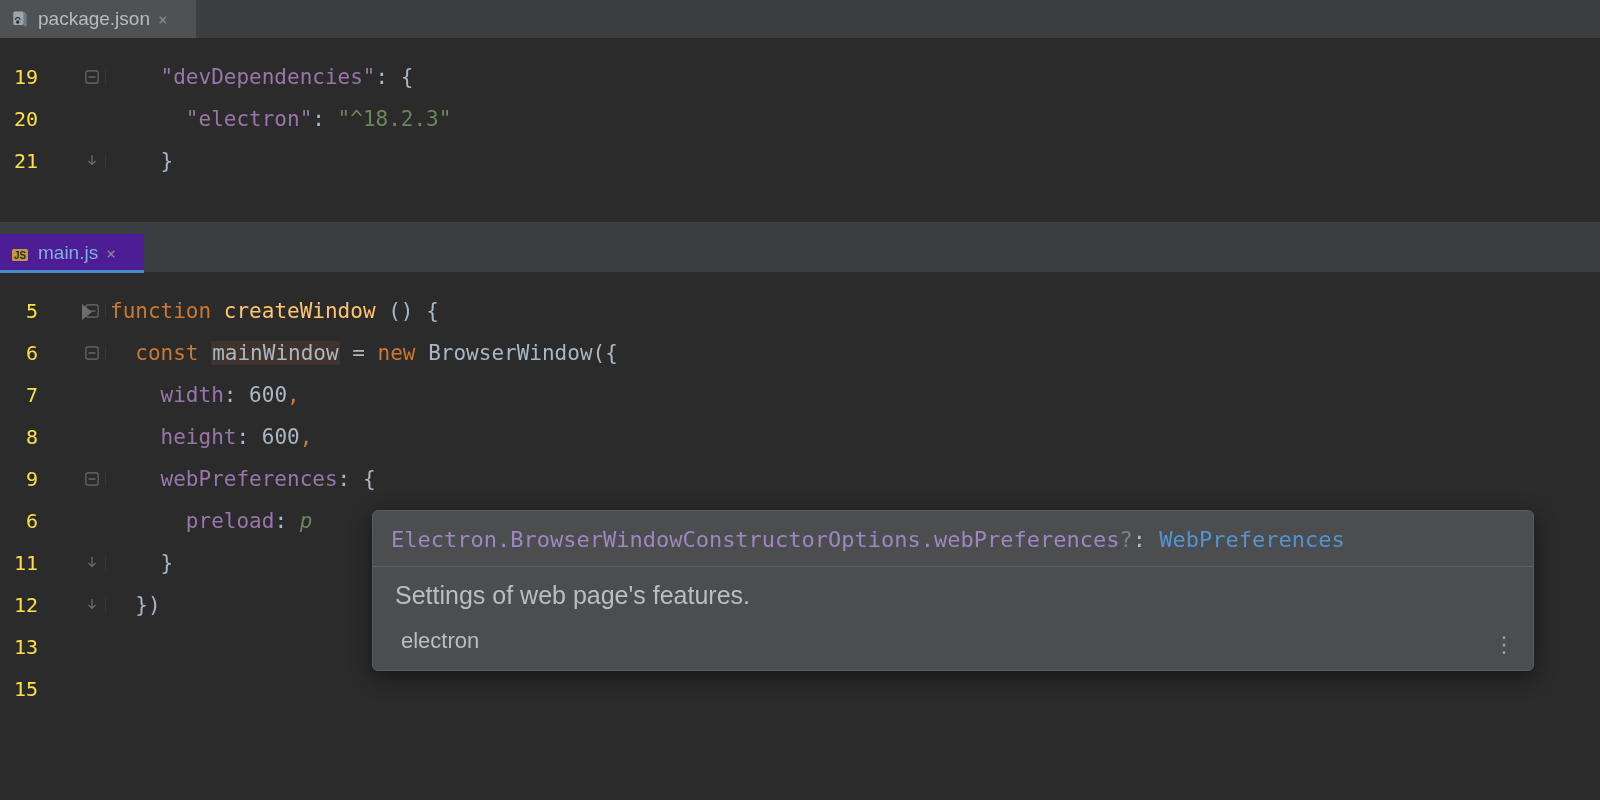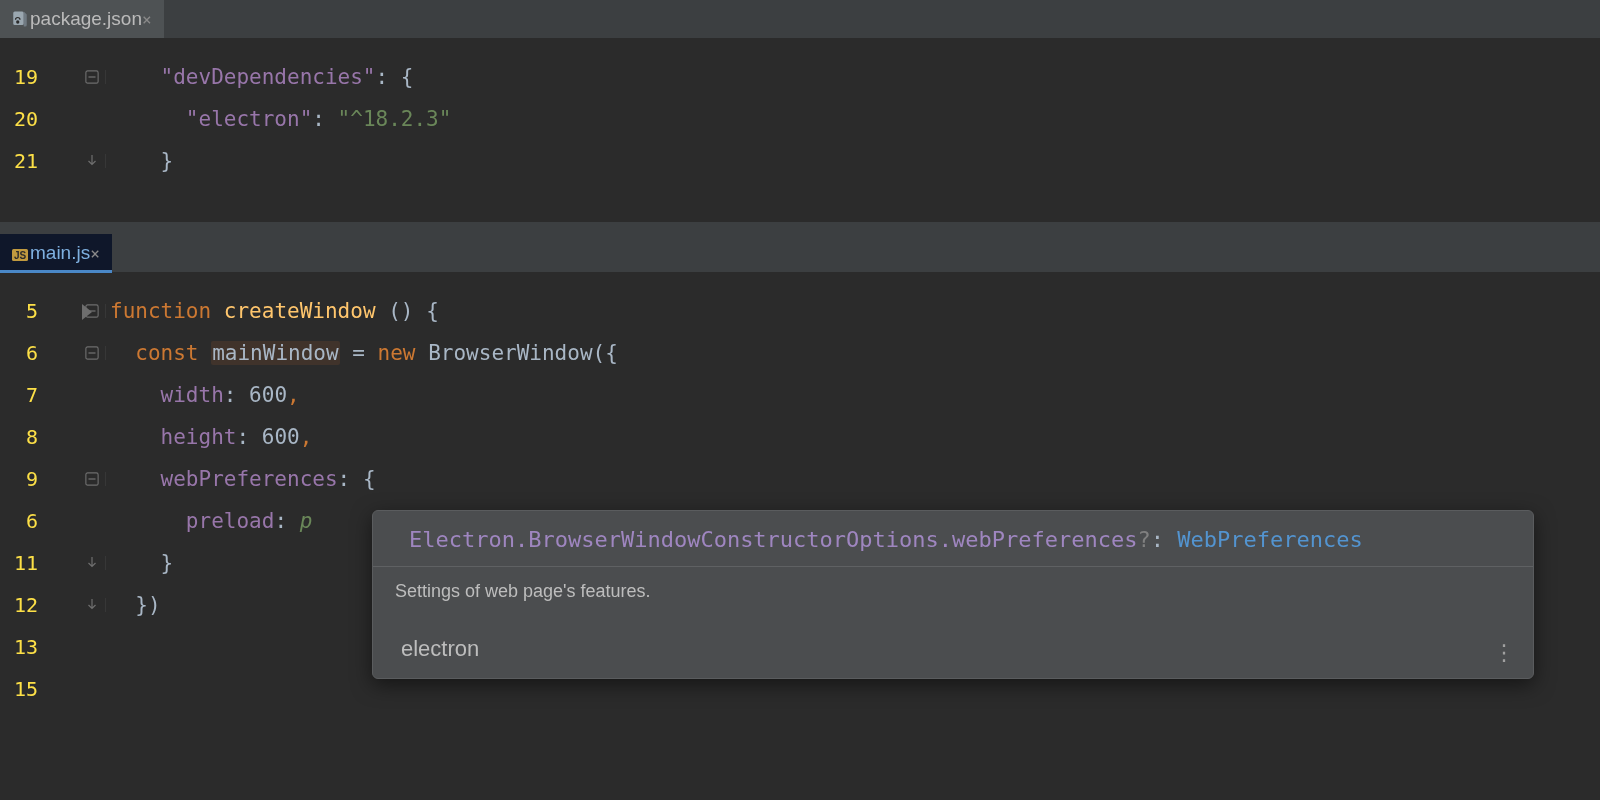--- a/index.html
+++ b/index.html
@@ -14,27 +14,27 @@
   }
   .tab-bar {
     background: #3c3f41;
     height: 38px;
     display: flex;
     align-items: stretch;
   }
   .tab {
     display: flex;
     align-items: center;
-    padding: 0 12px 0 10px;
-    gap: 0;
+    padding: 0 28px 0 10px;
+    gap: 8px;
     background: #4e5254;
     position: relative;
     justify-content: space-between;
   }
-  .tab.active { background: #0f172a; }
+  .tab.active { background: #4c1d95; }
   .tab.active::after {
     content: '';
     position: absolute;
     bottom: -1px;
     left: 0; right: 0;
     height: 3px;
     background: #4a88c7;
   }
   .tab .filename { color: #bbbbbb; font-size: 19px; font-family: 'Segoe UI', sans-serif; }
   .tab.active .filename { color: #7eb0e0; }
@@ -114,40 +114,39 @@
     top: 510px;
     width: 1162px;
     background: #4b4d4f;
     border: 1px solid #5a5c5e;
     border-radius: 6px;
     box-shadow: 0 6px 20px rgba(0,0,0,.5);
     font-family: 'Segoe UI', 'Helvetica Neue', sans-serif;
     z-index: 50;
   }
   .doc-sig {
-    padding: 16px 22px 14px 36px;
+    padding: 16px 22px 14px 18px;
     border-bottom: 1px solid #5f6163;
     font-family: 'Menlo','Consolas',monospace;
     font-size: 22px;
     white-space: nowrap;
   }
   .doc-sig .path { color:#9f86c0; }
   .doc-sig .opt { color:#808080; }
   .doc-sig .colon { color:#a9b7c6; }
   .doc-sig .type { color:#5394d0; }
   .doc-body {
     padding: 14px 22px 18px 22px;
     color:#bdbdbd;
-    font-size: 18px;
+    font-size: 25px;
   }
   .doc-module {
     padding: 0 22px 16px 28px;
     color:#bdbdbd;
     font-size: 22px;
-    margin-top: 16px;
   }
   .doc-more {
     position:absolute;
     right: 16px;
     bottom: 12px;
     color:#a0a0a0;
     font-size: 22px;
     letter-spacing: 2px;
     cursor:pointer;
   }

